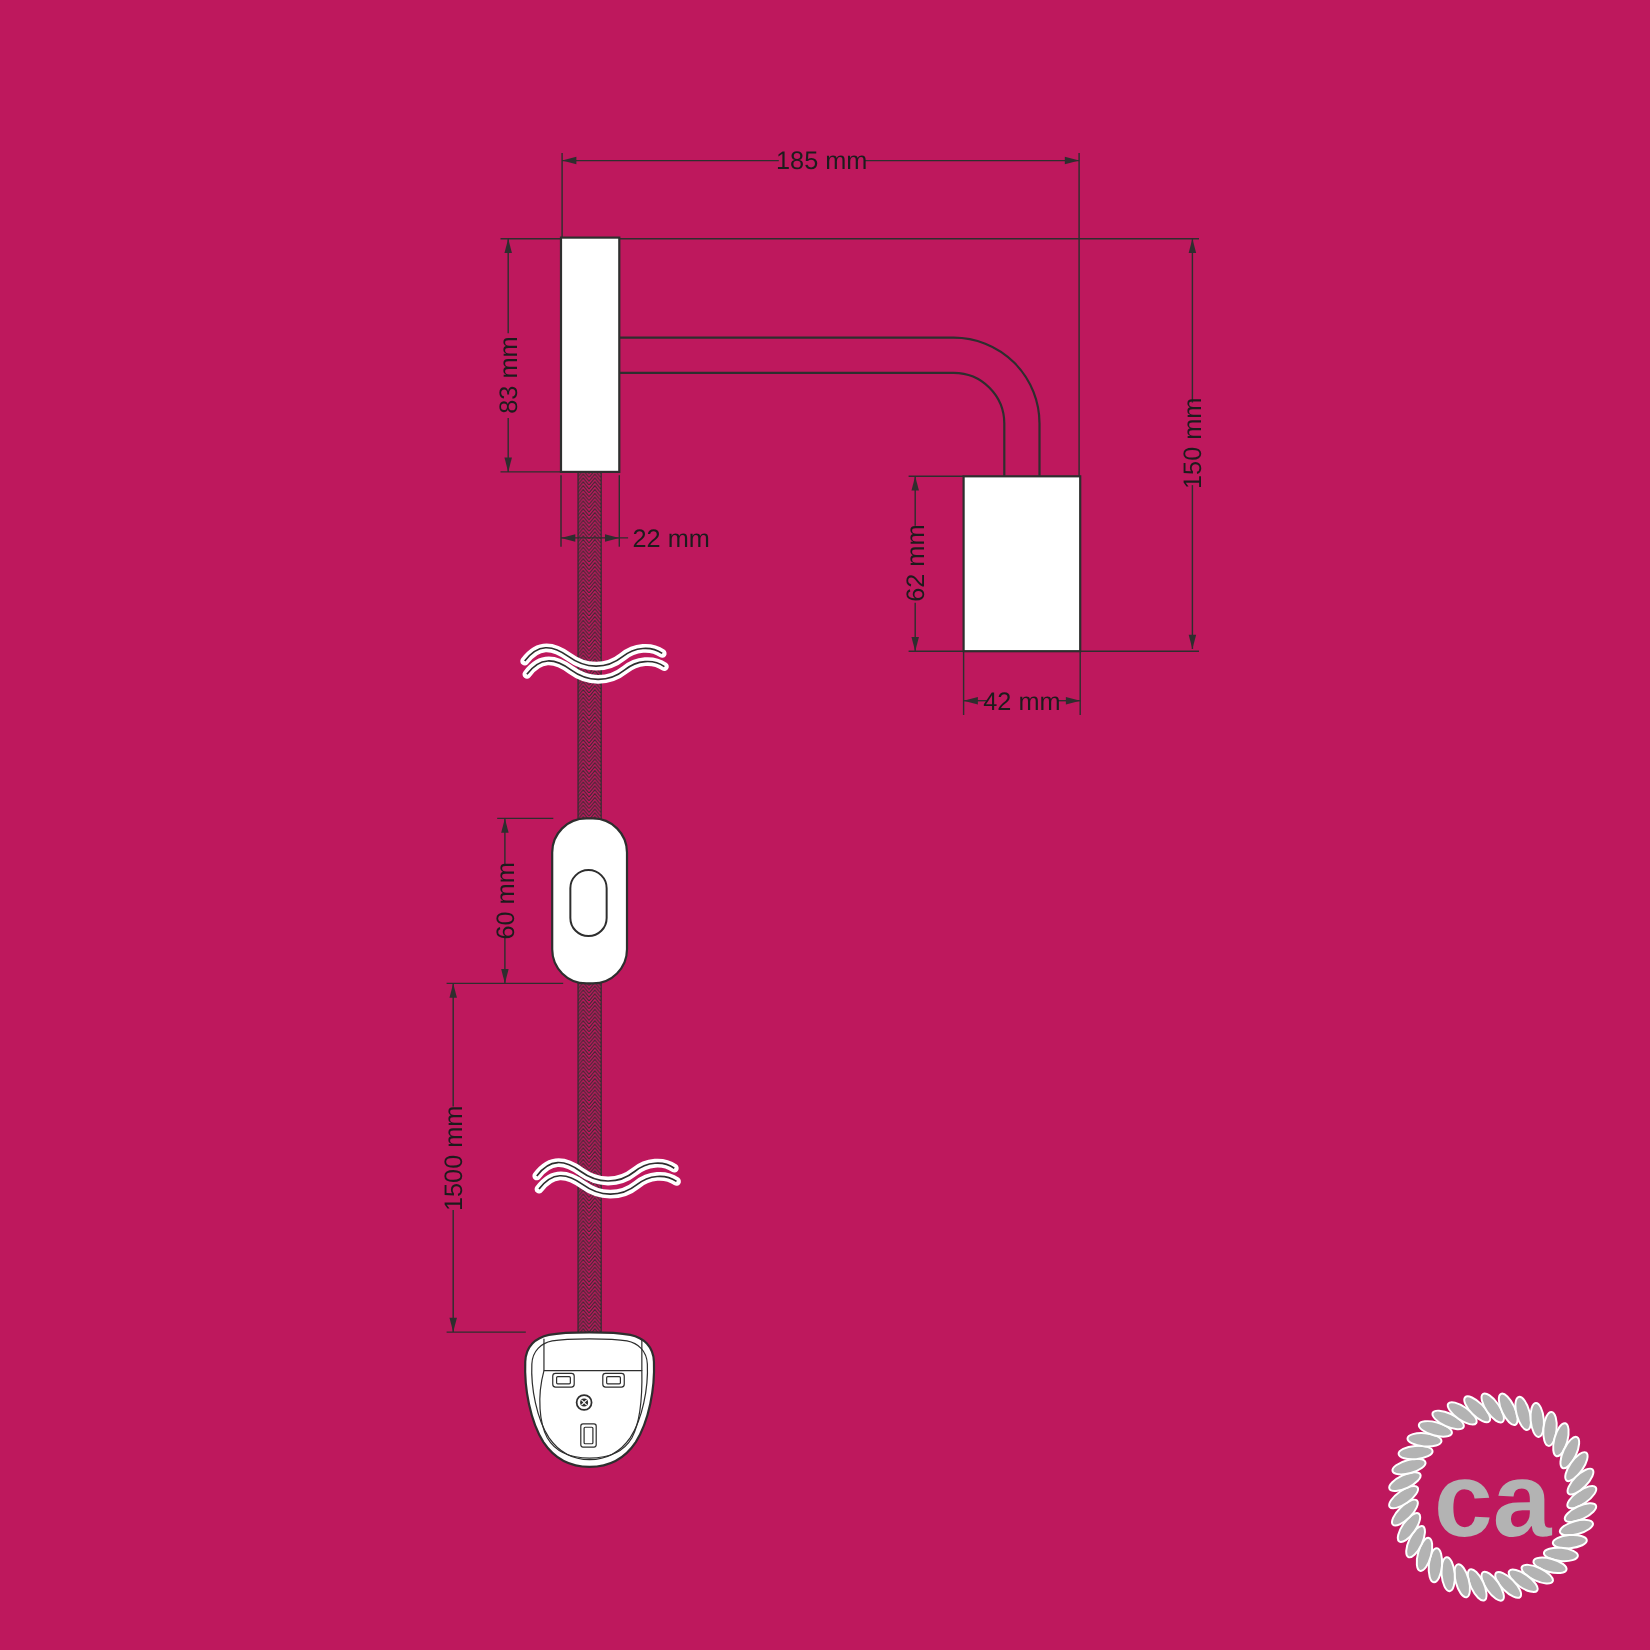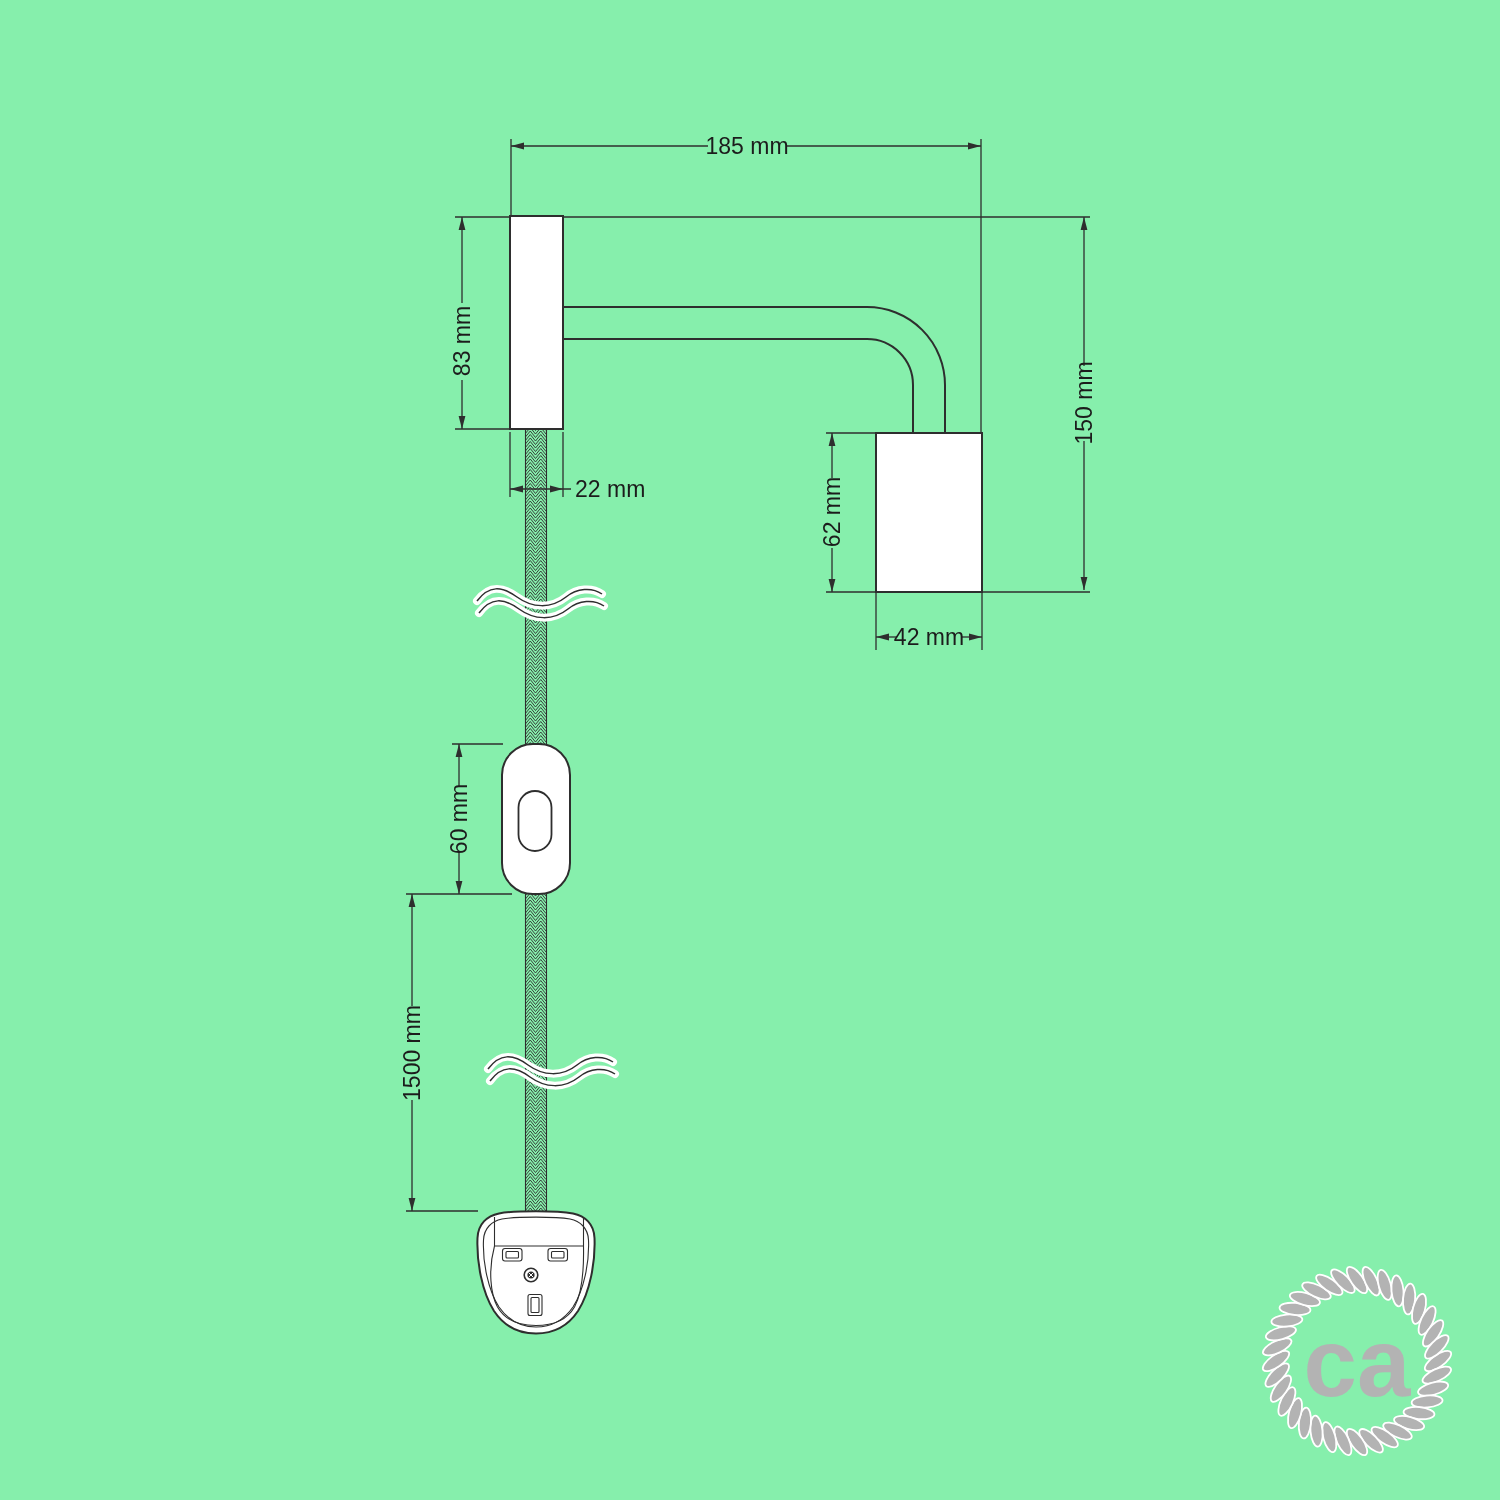--- a/index.html
+++ b/index.html
@@ -1,16 +1,16 @@
 <!DOCTYPE html>
 <html><head>
 <meta charset="utf-8">
 <style>
   html,body{margin:0;padding:0;background:#ffffff;}
-  .canvas{width:1500px;height:1500px;position:relative;background:#86efac;overflow:hidden;}
+  .canvas{width:1500px;height:1500px;position:relative;background:#be185d;overflow:hidden;}
   svg text{font-family:"Liberation Sans","DejaVu Sans",sans-serif;font-size:23px;fill:#1c1c1c;}
   .dim{stroke:#2e2e2e;stroke-width:1.3;fill:none;}
   .fix{stroke:#2e2e2e;stroke-width:2;fill:none;}
   .fixw{stroke:#2e2e2e;stroke-width:2;fill:#ffffff;}
   .thin{stroke:#2e2e2e;stroke-width:1.1;fill:none;}
   .arrow{fill:#2e2e2e;stroke:none;}
   .casing{stroke:#ffffff;stroke-width:8;fill:none;stroke-linecap:round;}
   .wave{stroke:#2e2e2e;stroke-width:1.5;fill:none;}
   .logo-text{font-family:"Liberation Sans","DejaVu Sans",sans-serif;font-weight:bold;font-size:96px;fill:#b3b3b3;}
 </style>

